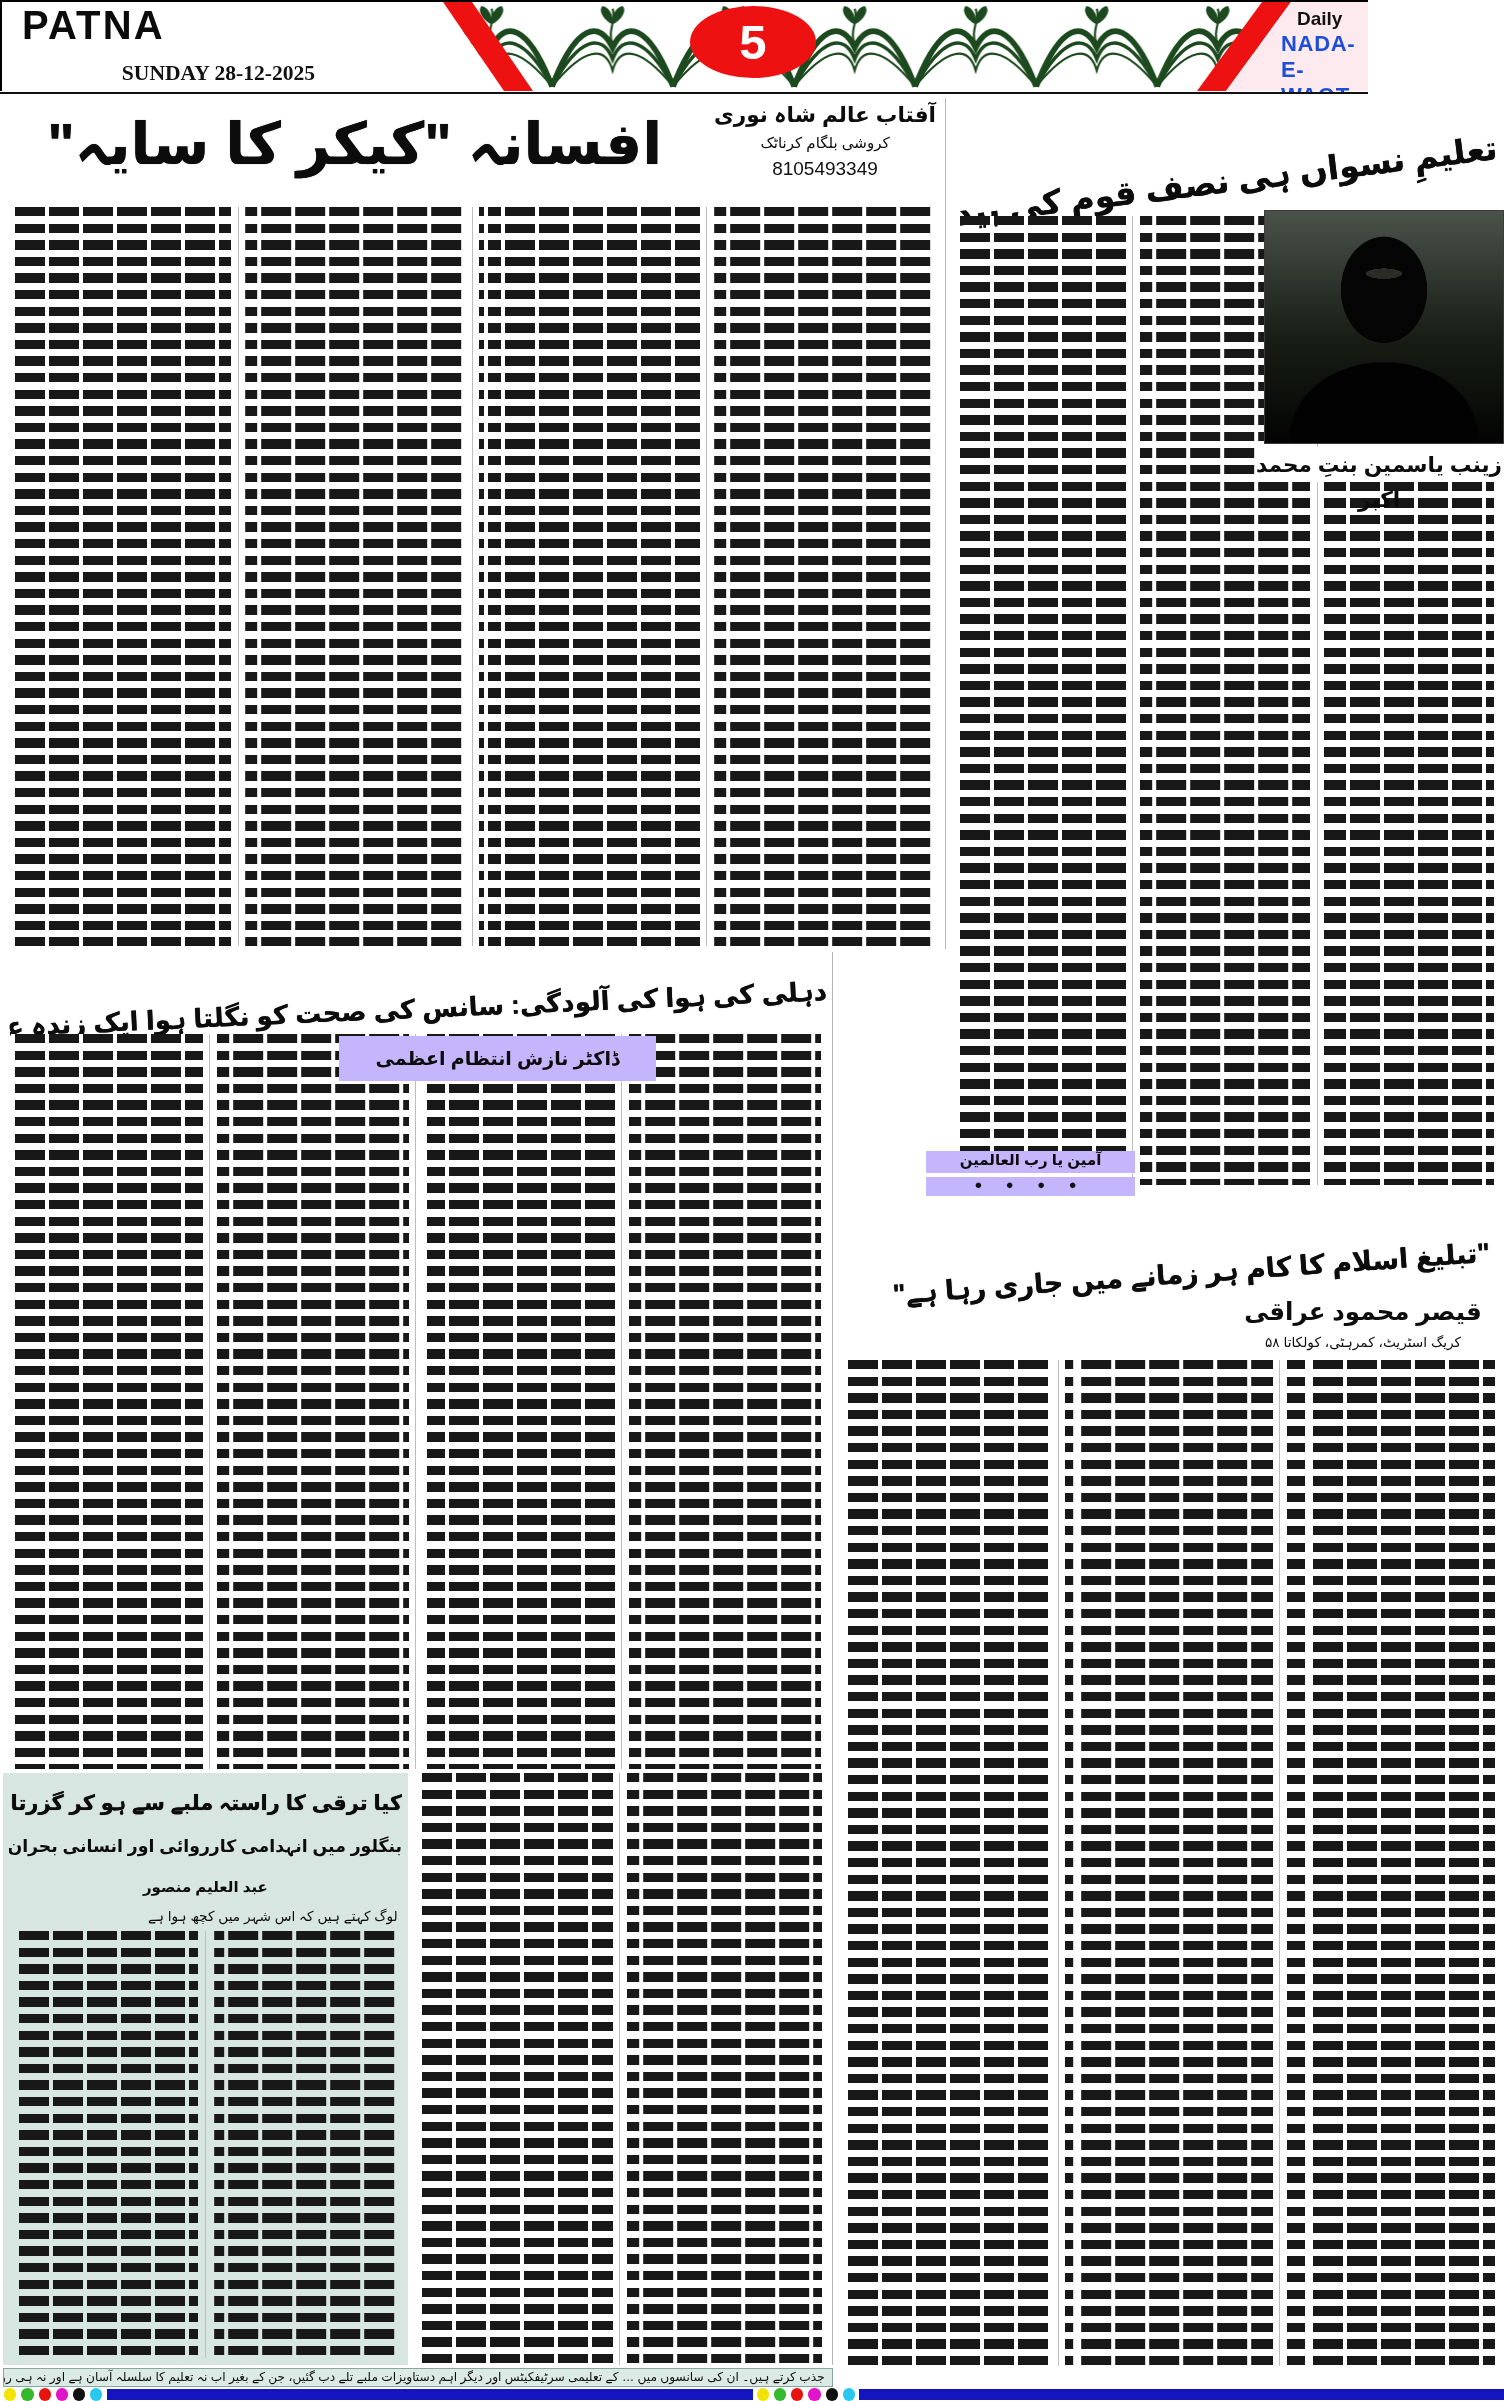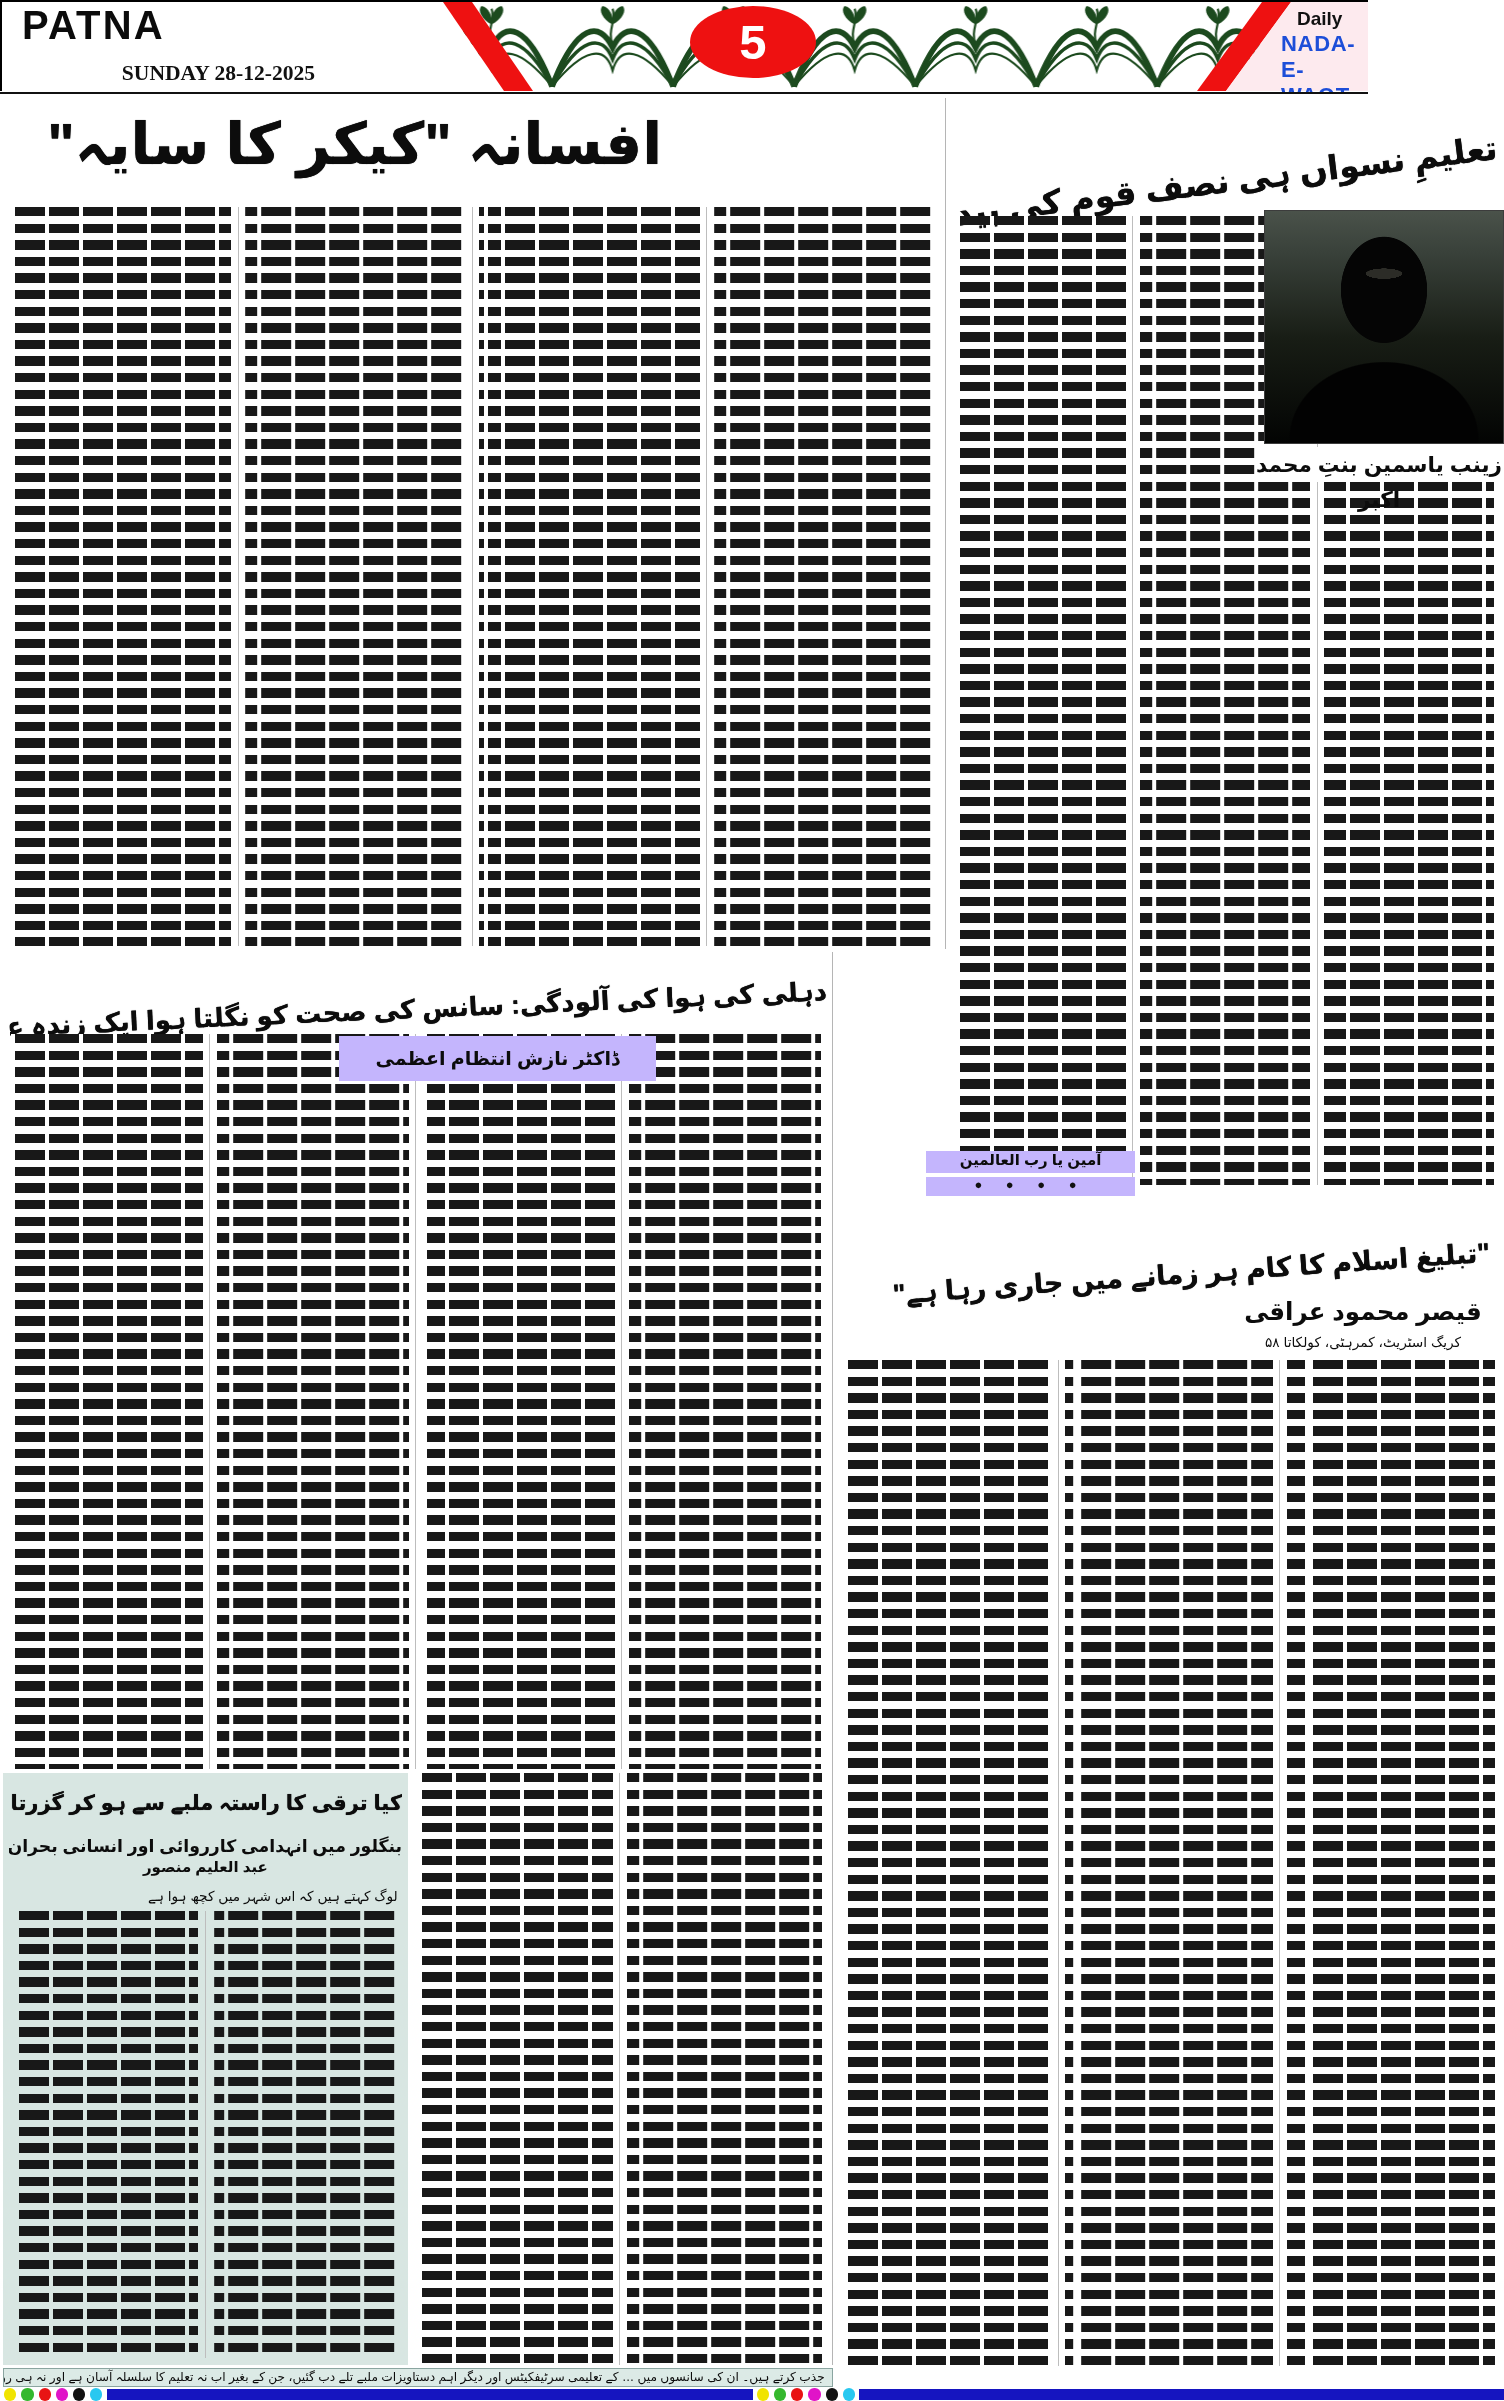--- a/index.html
+++ b/index.html
@@ -52,21 +52,21 @@
            radial-gradient(151px 122px at 50% 98%, #020202 0 62%, rgba(0,0,0,0) 63%),
            linear-gradient(180deg,#4a524a 0%,#39413a 18%,#181d15 55%,#030403 100%);}
   .caption{position:absolute;left:1255px;top:447px;width:248px;height:35px;background:#fff;z-index:4;
            font-size:21.6px;font-weight:bold;text-align:center;line-height:35px;}
   
   .teal{position:absolute;left:2.9px;top:1773px;width:405px;height:592px;background:#d8e6e2;
         display:flex;flex-direction:column;box-sizing:border-box;padding:7.2px 5.8px;}
   .teal .sim{--bg:#d8e6e2;}
   .t-head{font-size:21px;font-weight:bold;text-align:center;line-height:46px;white-space:nowrap;overflow:hidden;}
   .t-sub{font-size:17.3px;font-weight:bold;text-align:center;margin-top:10px;white-space:nowrap;overflow:hidden;}
-  .t-author{font-size:15px;font-weight:bold;text-align:center;margin-top:1px;}
+  .t-author{font-size:15px;font-weight:bold;text-align:center;margin-top:21px;}
   .t-intro{font-size:13.7px;text-align:right;margin:11.5px 4.3px 7.2px 0;}
   .t-cols{flex:1;}
   
   .strip{position:absolute;left:2.9px;top:2368px;width:830px;height:19px;background:#dceae6;border:0.7px solid #8aa5a0;
          box-sizing:border-box;font-size:12.2px;line-height:17.3px;padding:0 7.2px;text-align:right;white-space:nowrap;overflow:hidden;}
   .colorbar{position:absolute;left:0;top:2388px;width:1505px;height:13px;display:flex;align-items:center;background:#fff;}
   .dotgroup{display:flex;gap:5px;padding:0 4.3px;}
   .dot{width:12.2px;height:12.2px;border-radius:50%;}
   .d-yellow{background:#f0e400;} .d-green{background:#35b82e;} .d-red{background:#e81414;}
   .d-magenta{background:#e014c8;} .d-black{background:#111;} .d-cyan{background:#28c8f0;}
@@ -110,20 +110,25 @@
     <div class="logo-city-ur u">پٹنہ</div>
 
     <div class="badge5">5</div>
   </div>
 
   <div class="vrule" style="left:945px;top:98px;height:851px;"></div>
   <div class="vrule" style="left:832px;top:952px;height:1413px;"></div>
 
   <div class="section u headline" style="left:7.2px;top:101px;width:695px;height:85px;font-size:58px;line-height:85px;text-align:center;">افسانہ "کیکر کا سایہ"</div>
 
+  <div class="section" style="left:706px;top:102px;width:238px;height:101px;text-align:center;">
+    <div class="u" style="font-size:21.6px;font-weight:bold;">آفتاب عالم شاہ نوری</div>
+    <div class="u" style="font-size:15px;margin-top:5.8px;">کروشی بلگام کرناٹک</div>
+    <div style="font-size:19px;margin-top:5.8px;color:#111;">8105493349</div>
+  </div>
 
   <div class="section" style="left:4.3px;top:207px;width:936px;height:739px;">
     <div class="cols">
       <div class="col">
           <div class="sim"></div>
         </div>
       <div class="col">
           <div class="sim"></div>
         </div>
       <div class="col">

